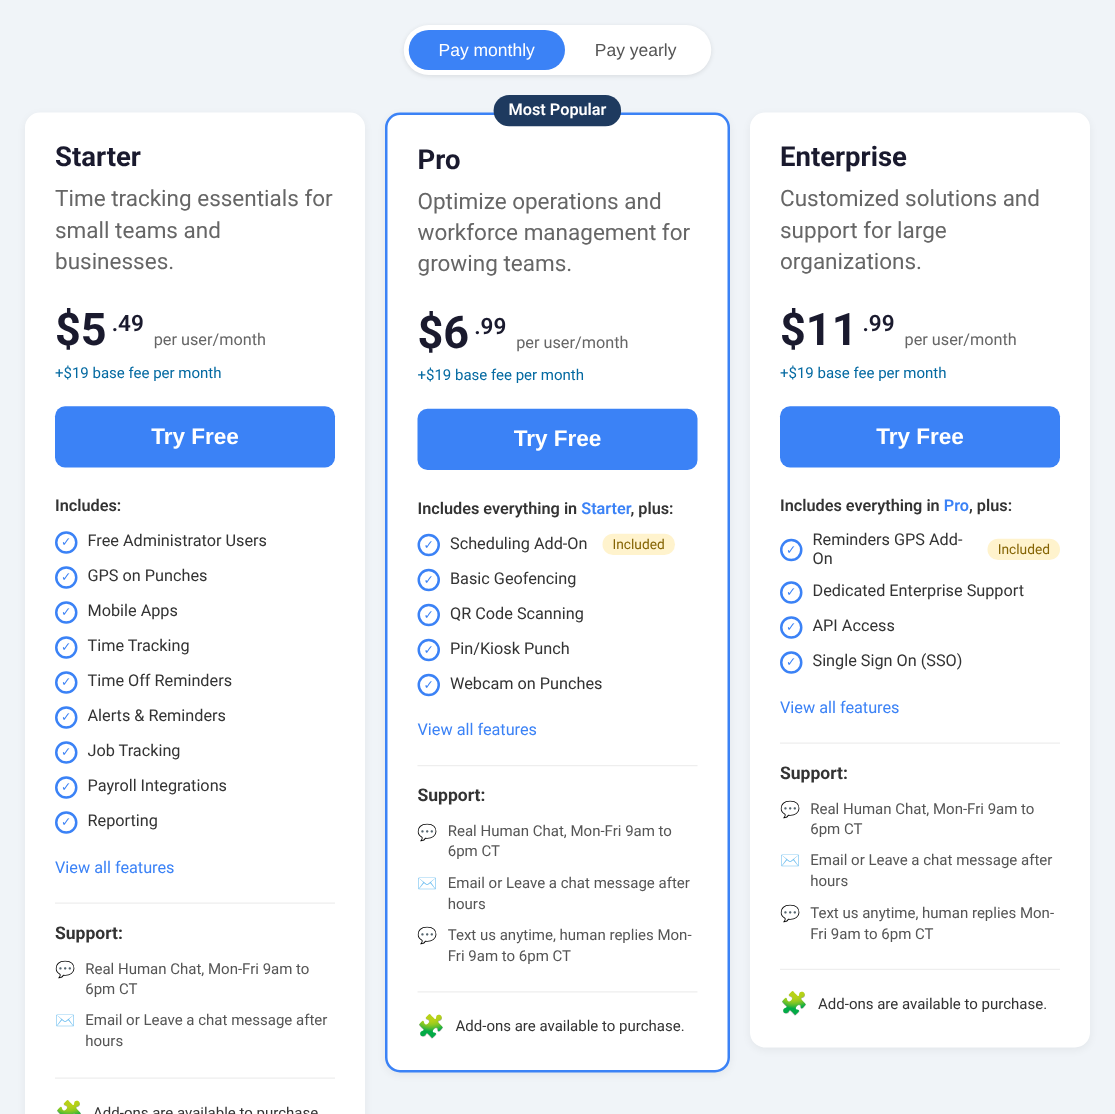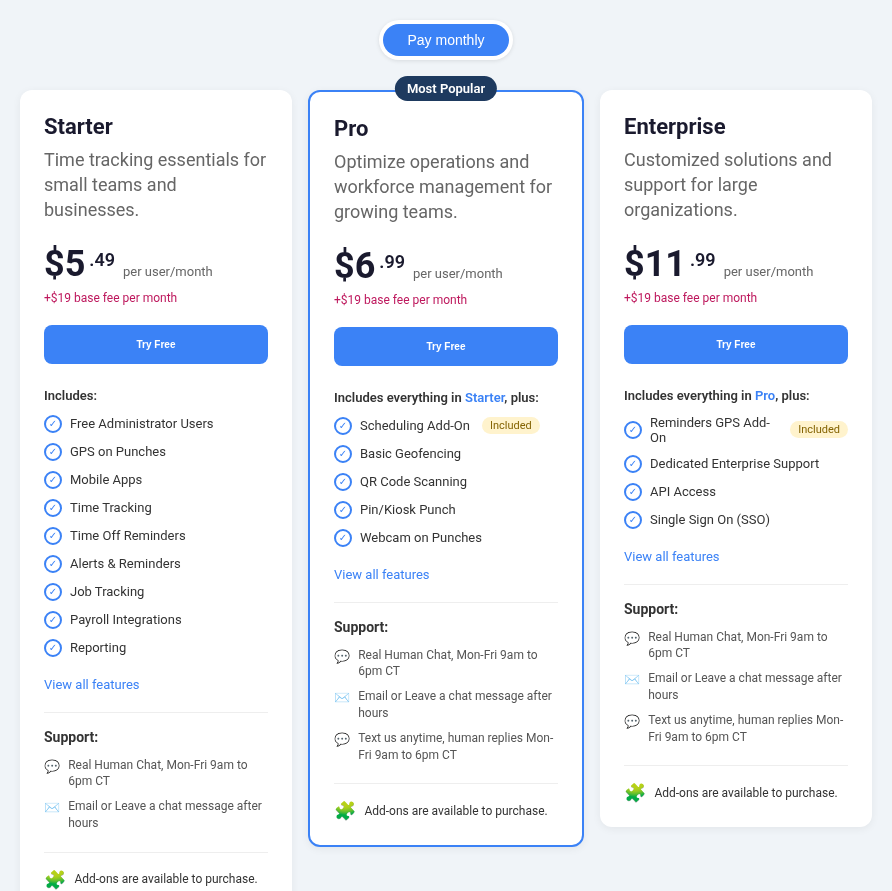--- a/index.html
+++ b/index.html
@@ -118,32 +118,32 @@
     }
 
     .price-period {
       font-size: 13px;
       color: #666;
       margin-left: 4px;
     }
 
     .base-fee {
       font-size: 12px;
-      color: #be185d;
+      color: #0369a1;
       margin-bottom: 20px;
     }
 
     .try-free-btn {
       width: 100%;
       padding: 14px;
       background: #3b82f6;
       color: white;
       border: none;
       border-radius: 8px;
-      font-size: 10px;
+      font-size: 18px;
       font-weight: 600;
       cursor: pointer;
       margin-bottom: 24px;
     }
 
     .includes-header {
       font-size: 13px;
       font-weight: 600;
       color: #333;
       margin-bottom: 12px;
@@ -248,20 +248,21 @@
       font-size: 18px;
       color: #3b82f6;
     }
   </style>
 </head>
 <body>
 
 <div class="billing-toggle">
   <div class="toggle-container">
     <button class="toggle-btn active">Pay monthly</button>
+    <button class="toggle-btn inactive">Pay yearly</button>
   </div>
 </div>
 
 <div class="plans-container" id="plans-container">
 <div class="plan-card">
       
       <h2 class="plan-name">Starter</h2>
       <p class="plan-description">Time tracking essentials for small teams and businesses.</p>
       <div class="price-row">
         <span class="price-dollar">$5</span>

